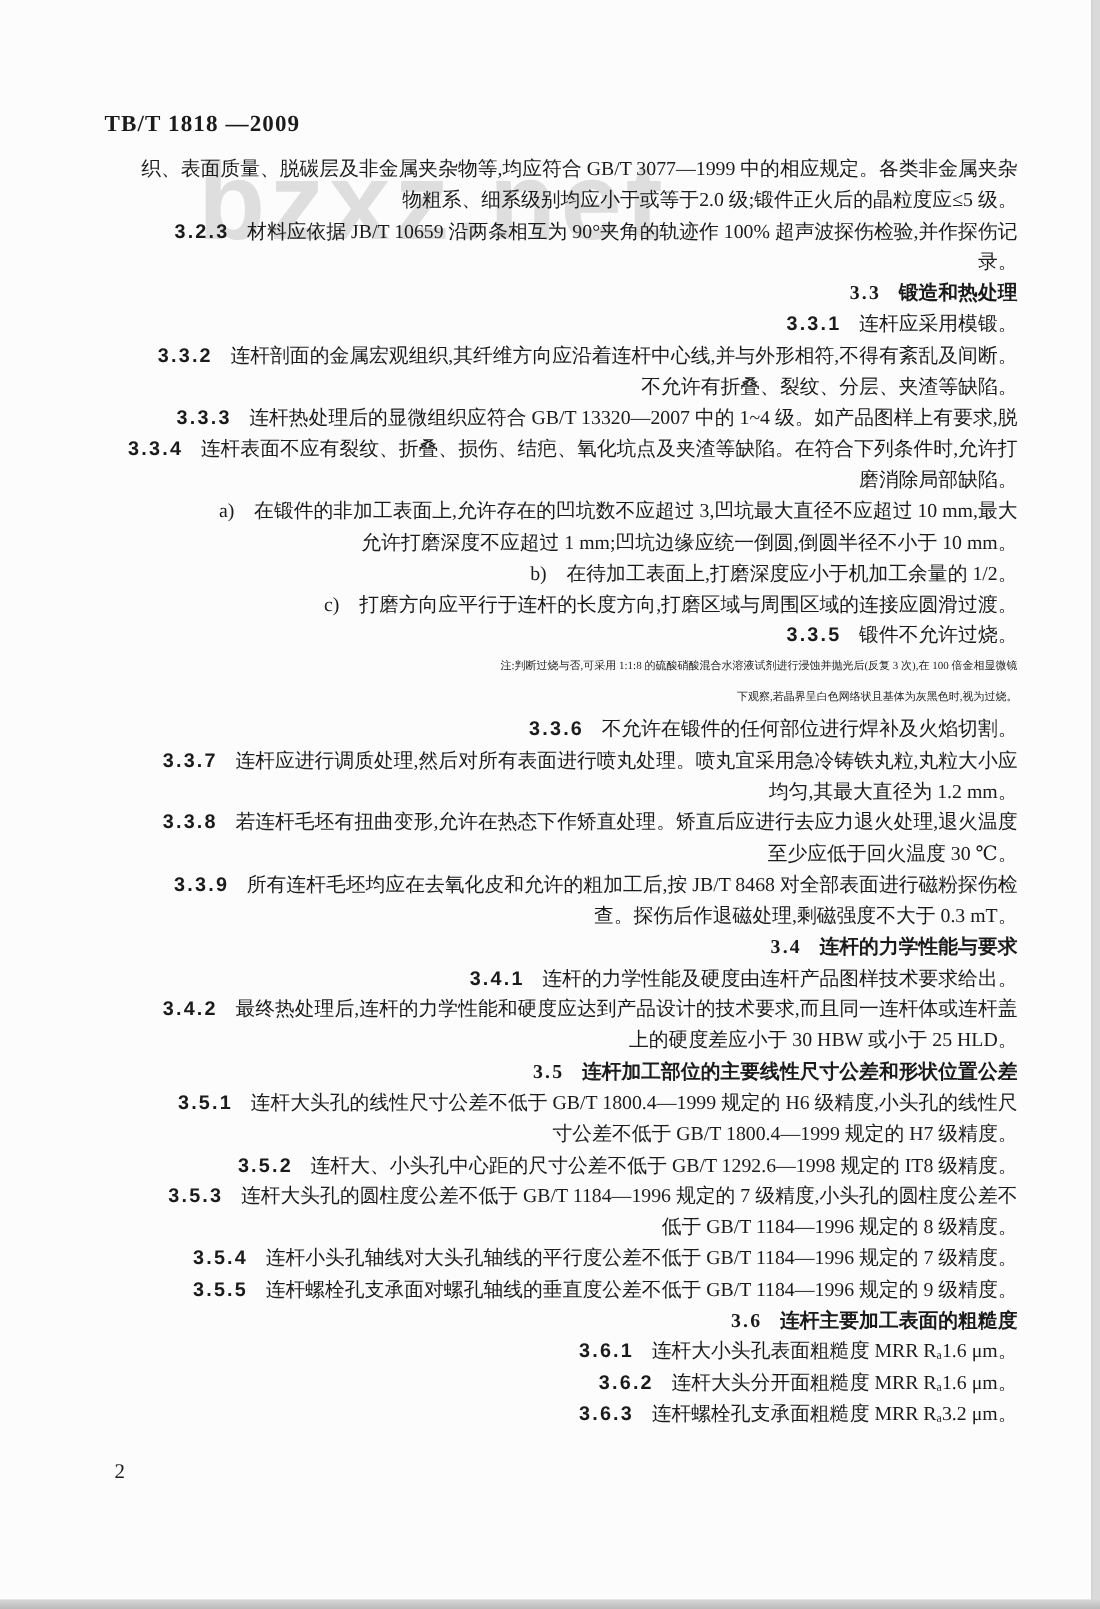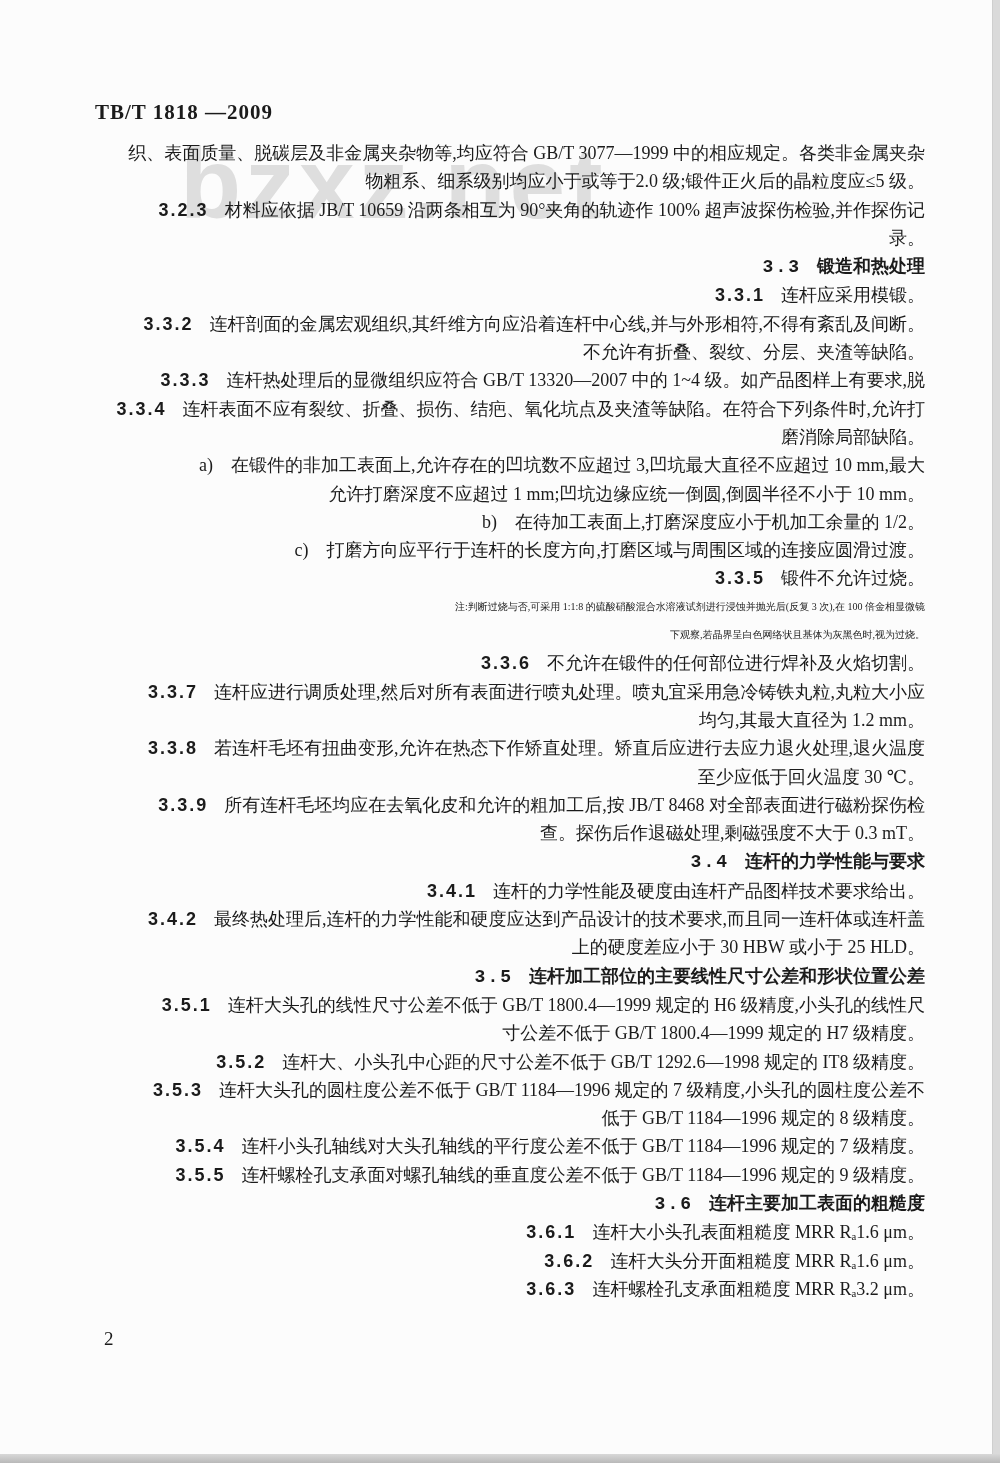--- a/index.html
+++ b/index.html
@@ -53,21 +53,21 @@
     white-space:nowrap;
     overflow:hidden;
     text-align:right;
   }
   .line .num {
     font-family:"Liberation Sans","DejaVu Sans",sans-serif;
     font-weight:bold;
     letter-spacing:2px;
     margin-right:16px;
   }
-  .line.h span { font-family:Liberation Mono, monospace; font-weight:bold;margin-top:20px; }
+  .line.h span { font-family:Liberation Serif, serif; font-weight:bold;margin-top:20px; }
   .line.i1 { padding-left:40px; }
   .line.i1 .num {
     font-family:"Liberation Serif","DejaVu Serif",serif;
     font-weight:normal; letter-spacing:0; margin-right:18px;
   }
   .line.i2 { padding-left:74px; }
   .line.note, .line.note2 { font-size:10px; }
   .line.note { padding-left:27px; }
 
   .page-number {

